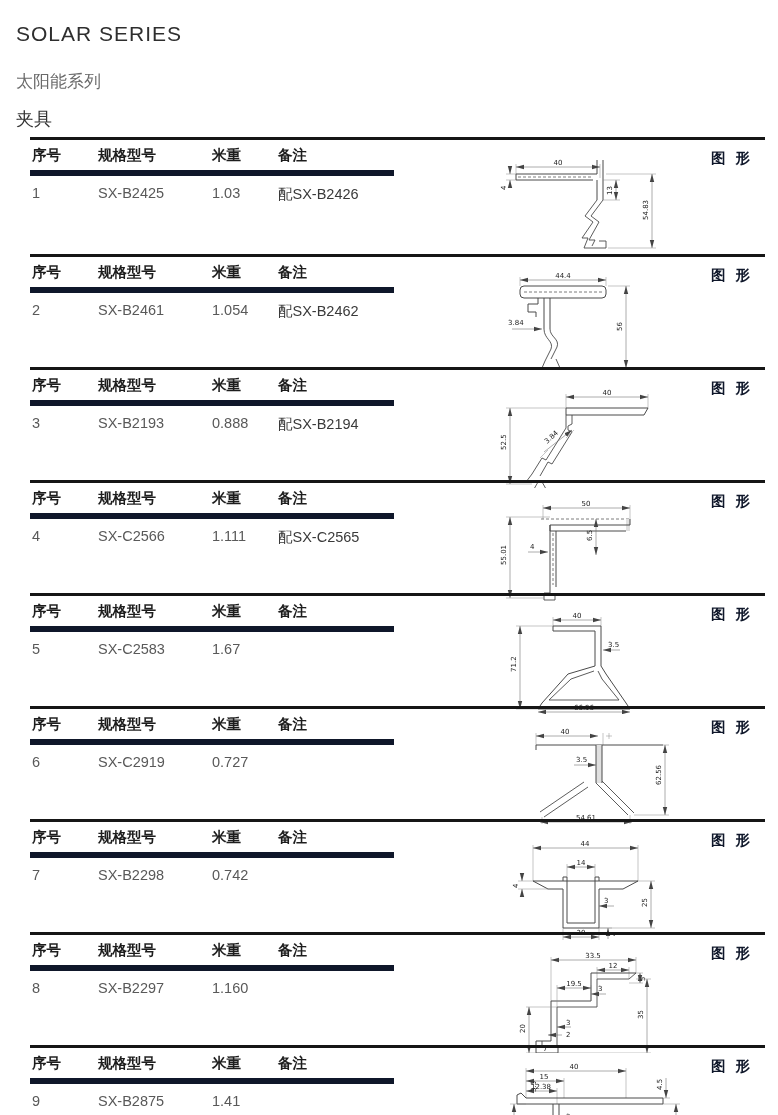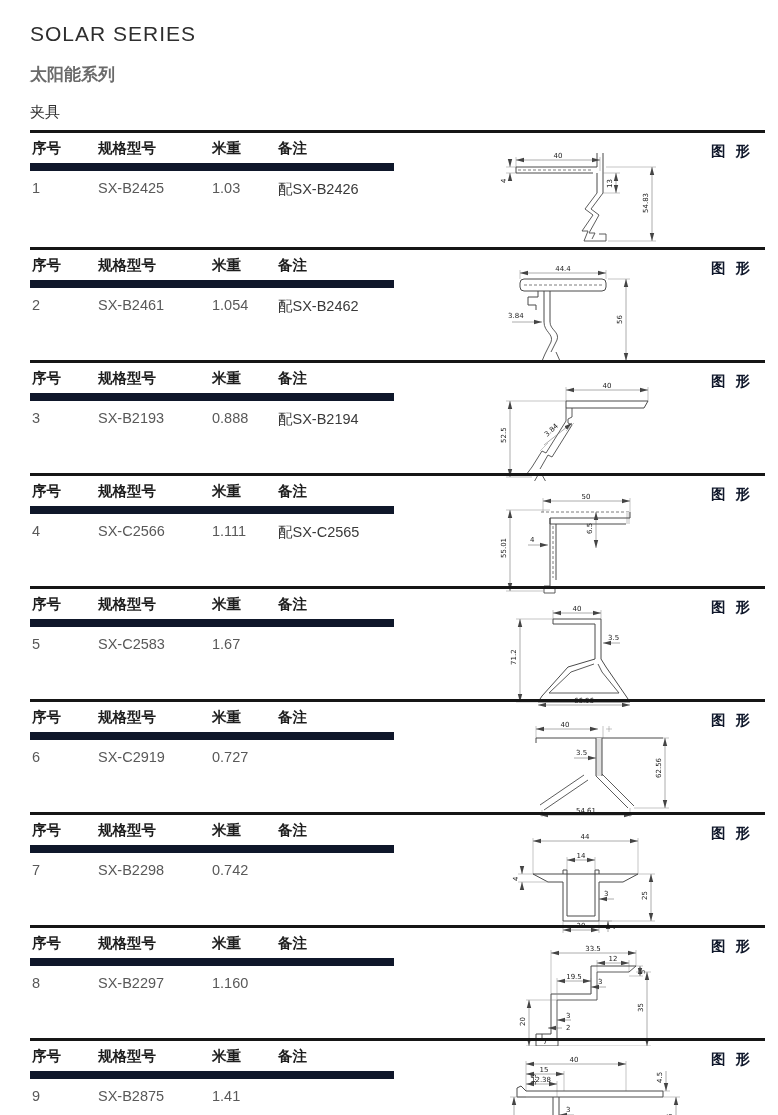--- a/index.html
+++ b/index.html
@@ -1,25 +1,25 @@
 <!DOCTYPE html>
 <html><head>
 <meta charset="utf-8">
 <style>
   html,body{margin:0;padding:0;background:#f2f2f2;}
   .page{width:778px;height:1115px;background:#ffffff;position:relative;overflow:hidden;
         font-family:"Liberation Sans","DejaVu Sans",sans-serif;}
-  .doc-header{padding:22px 0 0 30px;}
+  .doc-header{padding:22px 0 0 16px;}
   .title{font-size:21px;color:#2e2e2e;letter-spacing:1px;line-height:24px;}
-  .subtitle{font-size:17px;color:#6a6a6a;margin-top:18px;line-height:22px;font-weight:bold;}
-  .category{font-size:15px;color:#333;margin-top:17px;line-height:18px;font-weight:500;}
+  .subtitle{font-size:17px;color:#6a6a6a;margin-top:25px;line-height:22px;}
+  .category{font-size:18px;color:#333;margin-top:17px;line-height:18px;font-weight:500;}
   .secs{margin-top:9px;}
   .sec{position:relative;height:110px;border-top:3px solid #161616;margin:0 13px 0 30px;}
   .sec.first{height:114px;}
-  .thead{display:flex;border-bottom:8px solid #0f172a;width:362px;padding:6px 0 5px 2px;}
+  .thead{display:flex;border-bottom:6px solid #0f172a;width:362px;padding:6px 0 5px 2px;}
   .th{font-weight:bold;font-size:14.5px;color:#1d1d1d;}
   .c1{width:66px;} .c2{width:114px;} .c3{width:66px;} .c4{flex:1;}
   .tvals{display:flex;padding:9px 0 0 2px;width:362px;}
   .td{font-size:14.5px;color:#595959;}
   .td.c4{color:#3a3a3a;}
   .gfx{position:absolute;left:418px;top:14px;width:270px;height:104px;}
   .gfx svg{display:block;}
   .gfx-label{position:absolute;right:12px;top:9px;font-size:14.5px;font-weight:bold;
              letter-spacing:3px;color:#0f172a;}
   .pro{fill:none;stroke:#4a4a4a;stroke-width:1;}

